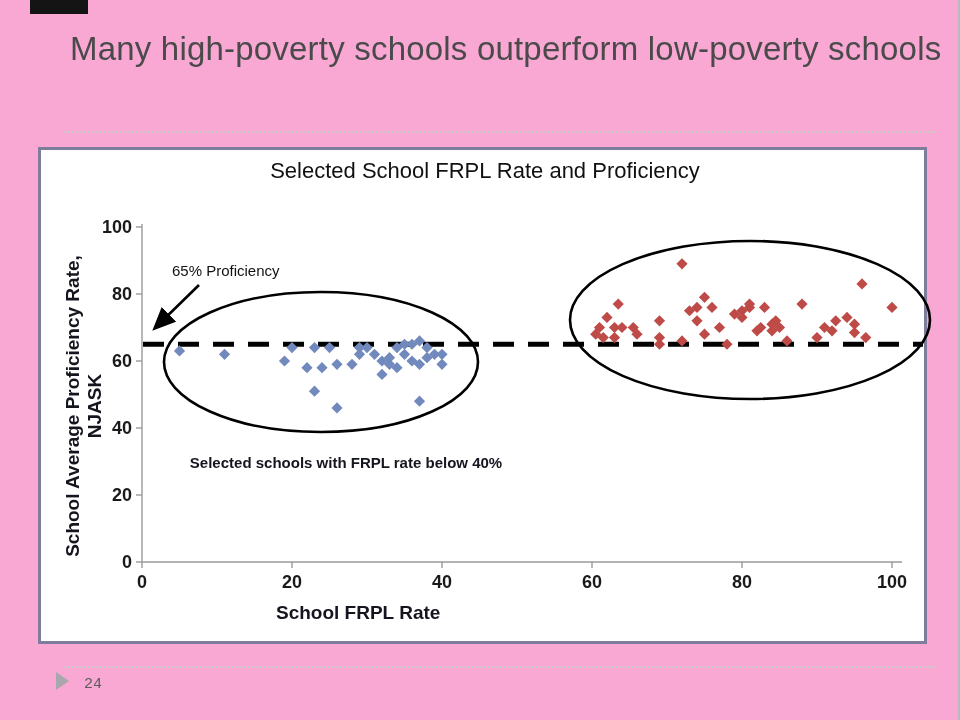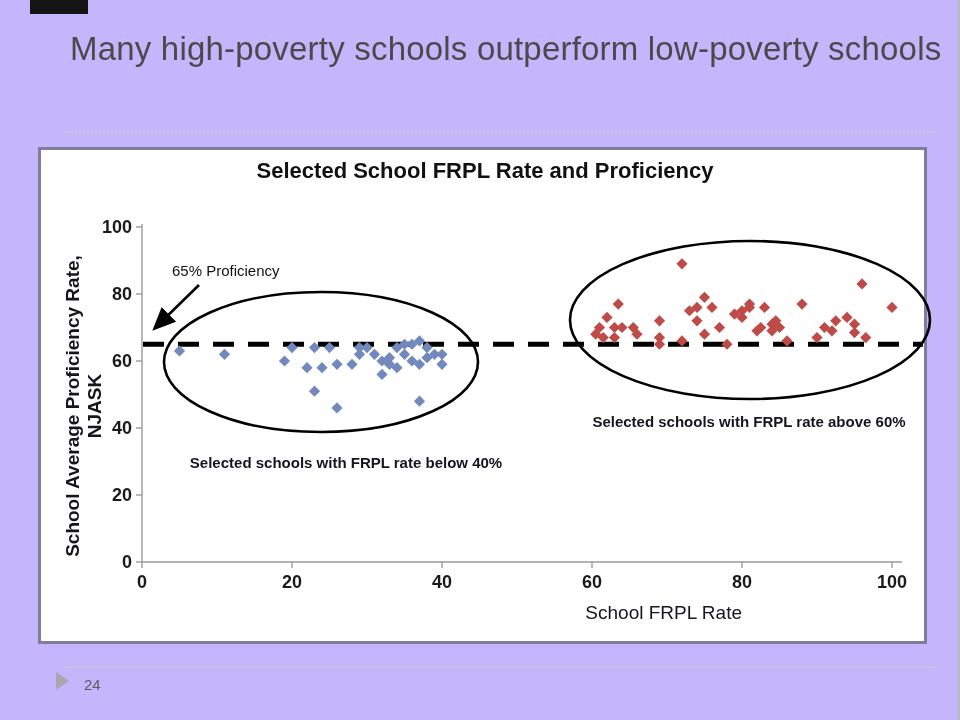--- a/index.html
+++ b/index.html
@@ -1,65 +1,65 @@
 <!DOCTYPE html>
 <html><head>
 <meta charset="utf-8">
 <style>
   html,body{margin:0;padding:0;background:#fff;}
   .slide{
-    position:relative;width:960px;height:720px;background:#c4b5fd;overflow:hidden;
+    position:relative;width:960px;height:720px;background:#f9a8d4;overflow:hidden;
     font-family:"Liberation Sans", sans-serif;
     border-right:2px solid #b9b9c2;
     box-sizing:border-box;
   }
   .topbar{position:absolute;left:30px;top:0;width:58px;height:14px;background:#141414;}
   .slide-title{
     position:absolute;left:70px;top:26px;width:878px;
     font-size:33px;line-height:1.42;font-weight:400;color:#4a4a4a;letter-spacing:0.2px;
   }
   .title-rule{
     position:absolute;left:64px;top:131px;width:872px;height:0;
     border-top:2px dotted #c9c9c9;
   }
   .chart-frame{
     position:absolute;left:38px;top:147px;width:889px;height:497px;
     border:3px solid #7e7e9c;background:#ffffff;box-sizing:border-box;
   }
   .chart-title{
     position:absolute;left:200px;top:158px;width:570px;text-align:center;
-    font-size:22px;font-weight:700;color:#111111;
+    font-size:22px;font-weight:400;color:#111111;
   }
   .plot-svg{position:absolute;left:0;top:0;width:960px;height:720px;}
   .y-axis-title{
     position:absolute;left:-96px;top:384px;width:360px;text-align:center;
     transform:rotate(-90deg);transform-origin:center;
     font-size:19px;font-weight:700;color:#15151f;
   }
   .x-axis-title{
-    position:absolute;left:292px;top:602px;width:450px;text-align:right;
-    font-size:19px;font-weight:400;color:#15151f;
+    position:absolute;left:276px;top:602px;width:450px;text-align:left;
+    font-size:19px;font-weight:700;color:#15151f;
   }
   .tick-label{position:absolute;font-size:18px;color:#1a1a1a;font-weight:bold;}
   .ref-label{
     position:absolute;left:172px;top:262px;font-size:15px;color:#111111;text-align:center;
   }
   .note{position:absolute;font-size:15px;font-weight:700;color:#15151f;text-align:center;}
   .note-blue{left:180px;top:454px;width:332px;}
   .note-red{left:584px;top:413px;width:330px;}
   .footer-rule{
     position:absolute;left:64px;top:666px;width:872px;height:0;
     border-top:2px dotted #c9c9c9;
   }
   .footer-arrow{
     position:absolute;left:56px;top:672px;width:0;height:0;
     border-top:9px solid transparent;border-bottom:9px solid transparent;
     border-left:13px solid #a7a7ad;
   }
-  .page-number{position:absolute;left:84px;top:676px;font-size:15px;color:#5c5c5c;}
+  .page-number{position:absolute;left:84px;top:676px;font-size:15px;color:#5c5c5c;font-family:Liberation Mono, monospace;}
   .source-text{position:absolute;left:124px;top:674px;font-size:15.5px;color:#242424;}
 </style>
 </head>
 <body>
 
 <div class="slide">
 
   <div class="topbar"></div>
 
   <div class="slide-title">Many high-poverty schools outperform low-poverty schools</div>
@@ -195,19 +195,18 @@
       <div class="tick-label" style="left: 88px; top: 552px; width: 44px; text-align: right;">0</div>
       <div class="tick-label" style="left: 88px; top: 485px; width: 44px; text-align: right;">20</div>
       <div class="tick-label" style="left: 88px; top: 418px; width: 44px; text-align: right;">40</div>
       <div class="tick-label" style="left: 88px; top: 351px; width: 44px; text-align: right;">60</div>
       <div class="tick-label" style="left: 88px; top: 284px; width: 44px; text-align: right;">80</div>
       <div class="tick-label" style="left: 88px; top: 217px; width: 44px; text-align: right;">100</div>
     </div>
 
   <div class="ref-label">65% Proficiency</div>
   <div class="note note-blue">Selected schools with FRPL rate below 40%</div>
-  <div class="note note-red">Selected schools with FRPL rate above 60%</div>
 
   <div class="footer-rule"></div>
   <div class="footer-arrow"></div>
   <div class="page-number">24</div>
 
 </div>
 
 </body></html>

